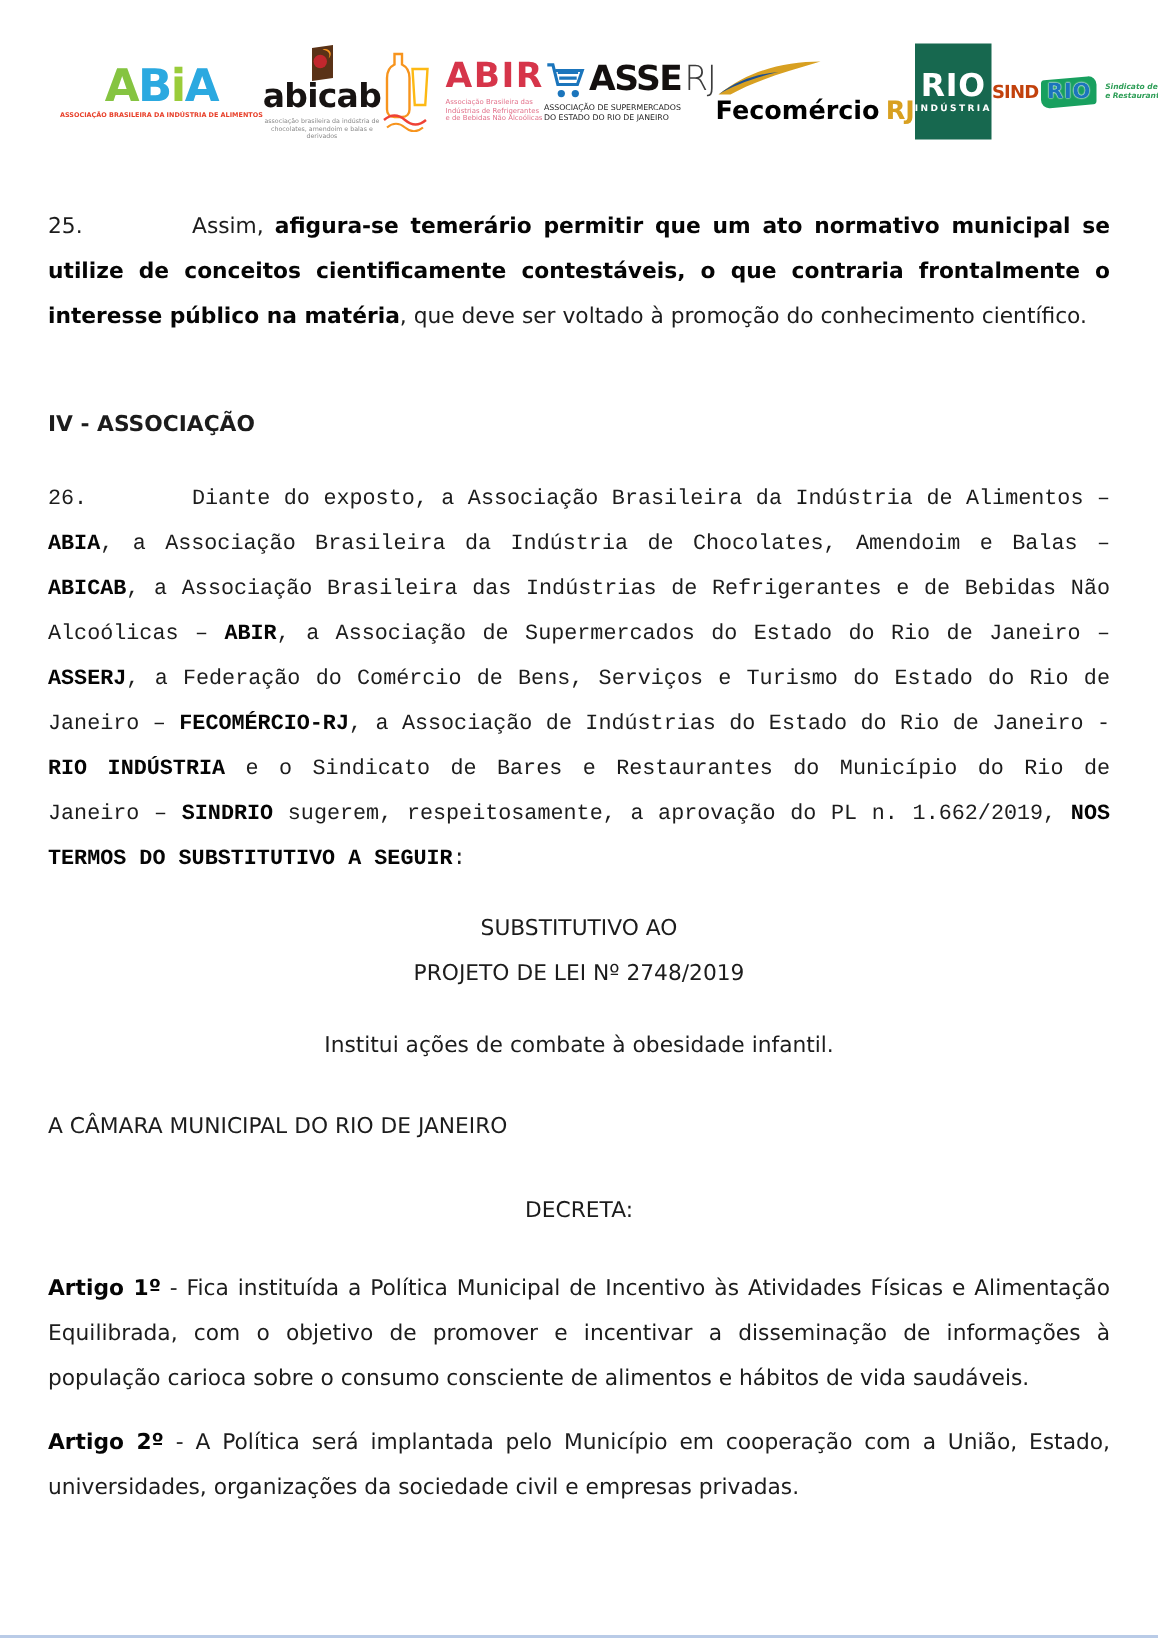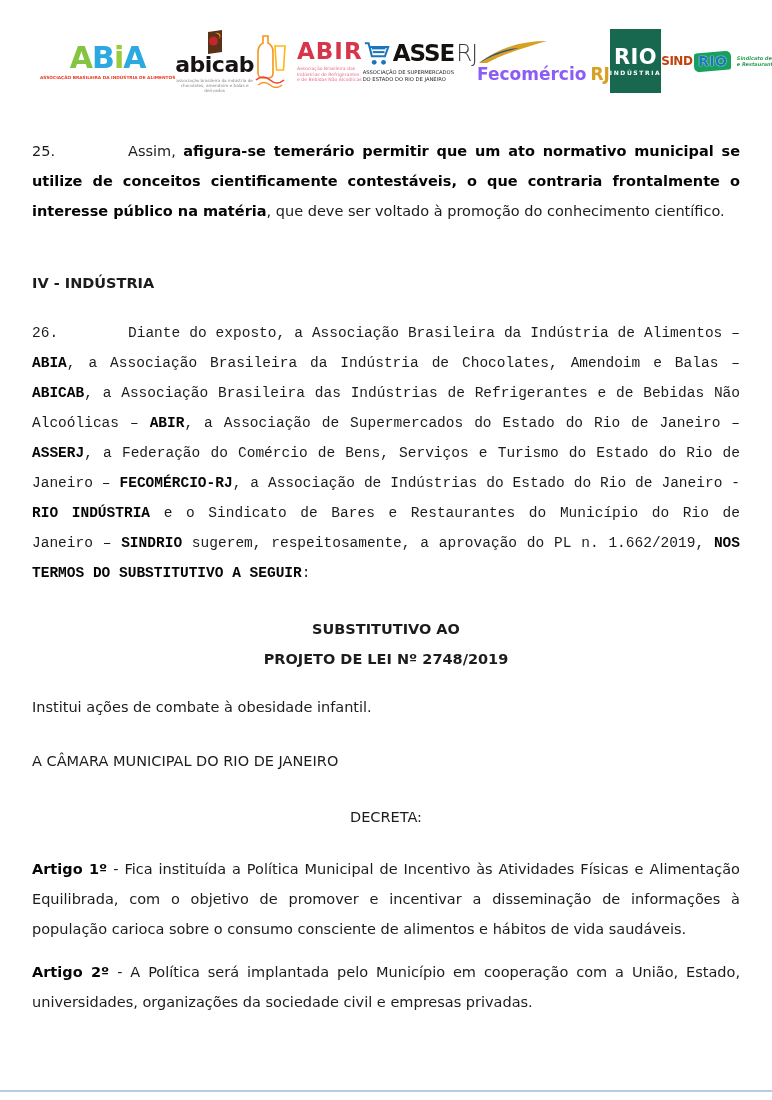--- a/index.html
+++ b/index.html
@@ -35,21 +35,21 @@
 
   
   .asserj-top { display:flex; align-items:flex-start; gap:2px; }
   .asserj-main { font-weight:800; font-size:23px; color:#14100f; letter-spacing:-1px; }
   .asserj-sub { font-weight:300; font-size:23px; color:#3c3c3c; letter-spacing:-1px; }
   .asserj-tagline { font-size:5.2px; color:#1b1b1b; line-height:6.4px; text-align:left; width:100%; margin-top:2px; }
 
   
   .feco { align-items:flex-start; }
   .feco-text { font-weight:800; font-size:17px; line-height:18px; }
-  .feco-name { color:#8b5cf6; } .feco-rj { color:#d8a021; margin-left:4px; }
+  .feco-name { color:#000000; } .feco-rj { color:#d8a021; margin-left:4px; }
 
   
   .rioind {
     width:66px; height:64px; background:#17684f; color:#fff;
     display:flex; flex-direction:column; align-items:center; justify-content:center;
   }
   .rioind-rio { font-weight:800; font-size:21px; line-height:20px; letter-spacing:0.5px; }
   .rioind-sub { font-size:6px; letter-spacing:1.6px; margin-top:2px; font-weight:bold; }
 
   
@@ -67,22 +67,22 @@
   .sind-tagline span { font-size:5px; font-style:italic; color:#2e9e57; line-height:6px; font-weight:bold; white-space:nowrap; }
 
   
   .doc { padding:0 32px; font-size:14.5px; line-height:30px; }
   .para { text-align:justify; }
   .para b, .doc b { font-weight:bold; color:#050505; }
   .para-num { display:inline-block; width:96px; }
   .p25 { margin-top:40px; }
   .heading { margin-top:42px; font-weight:bold; }
   .p26 { margin-top:20px;font-family:Liberation Mono, monospace; }
-  .subst { margin-top:26px; text-align:center; font-weight:bold; }
-  .ementa { margin-top:18px; text-align:left; }
+  .subst { margin-top:16px; text-align:center; font-weight:normal; }
+  .ementa { margin-top:18px; text-align:center; }
   .camara { margin-top:24px; }
   .decreta { margin-top:26px;text-align:center; }
   .art1 { margin-top:22px; }
   .art2 { margin-top:13px; }
   .footer-line { position:absolute; left:0; right:0; bottom:8px; height:2px; background:#b9cbe7; }
 
   svg { display:block; }
 </style>
 </head>
 <body>
@@ -175,21 +175,21 @@
       <span>e Restaurantes</span>
     </span>
   </div>
 
 </header>
 
 <main class="doc">
 
   <p class="para p25"><span class="para-num">25.</span><span>Assim, </span><b>afigura-se temerário permitir que um ato normativo municipal se utilize de conceitos cientificamente contestáveis, o que contraria frontalmente o interesse público na matéria</b><span>, que deve ser voltado à promoção do conhecimento científico.</span></p>
 
-  <p class="heading">IV - INDÚSTRIA</p>
+  <p class="heading">IV - ASSOCIAÇÃO</p>
 
   <p class="para p26"><span class="para-num">26.</span><span>Diante do exposto, a Associação Brasileira da Indústria de Alimentos – </span><b>ABIA</b><span>, a Associação Brasileira da Indústria de Chocolates, Amendoim e Balas – </span><b>ABICAB</b><span>, a Associação Brasileira das Indústrias de Refrigerantes e de Bebidas Não Alcoólicas – </span><b>ABIR</b><span>, a Associação de Supermercados do Estado do Rio de Janeiro – </span><b>ASSERJ</b><span>, a Federação do Comércio de Bens, Serviços e Turismo do Estado do Rio de Janeiro – </span><b>FECOMÉRCIO-RJ</b><span>, a Associação de Indústrias do Estado do Rio de Janeiro - </span><b>RIO INDÚSTRIA</b><span> e o Sindicato de Bares e Restaurantes do Município do Rio de Janeiro – </span><b>SINDRIO</b><span> sugerem, respeitosamente, a aprovação do PL n. 1.662/2019, </span><b>NOS TERMOS DO SUBSTITUTIVO A SEGUIR</b><span>:</span></p>
 
   <div class="subst">
     <div>SUBSTITUTIVO AO</div>
     <div>PROJETO DE LEI Nº 2748/2019</div>
   </div>
 
   <p class="ementa">Institui ações de combate à obesidade infantil.</p>
 

